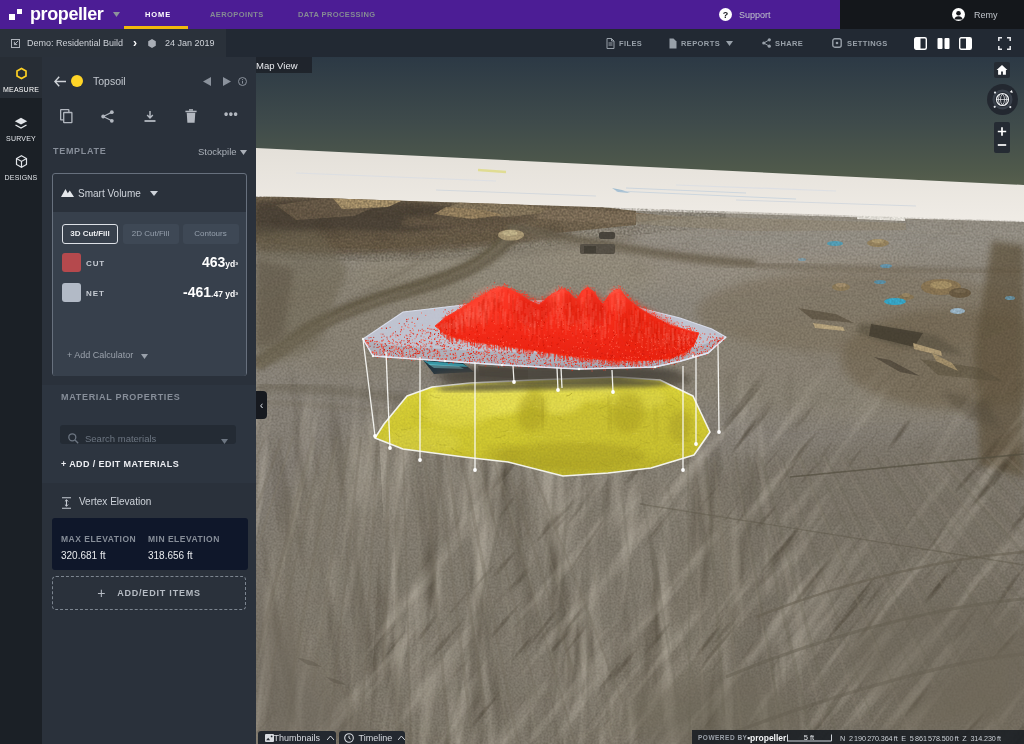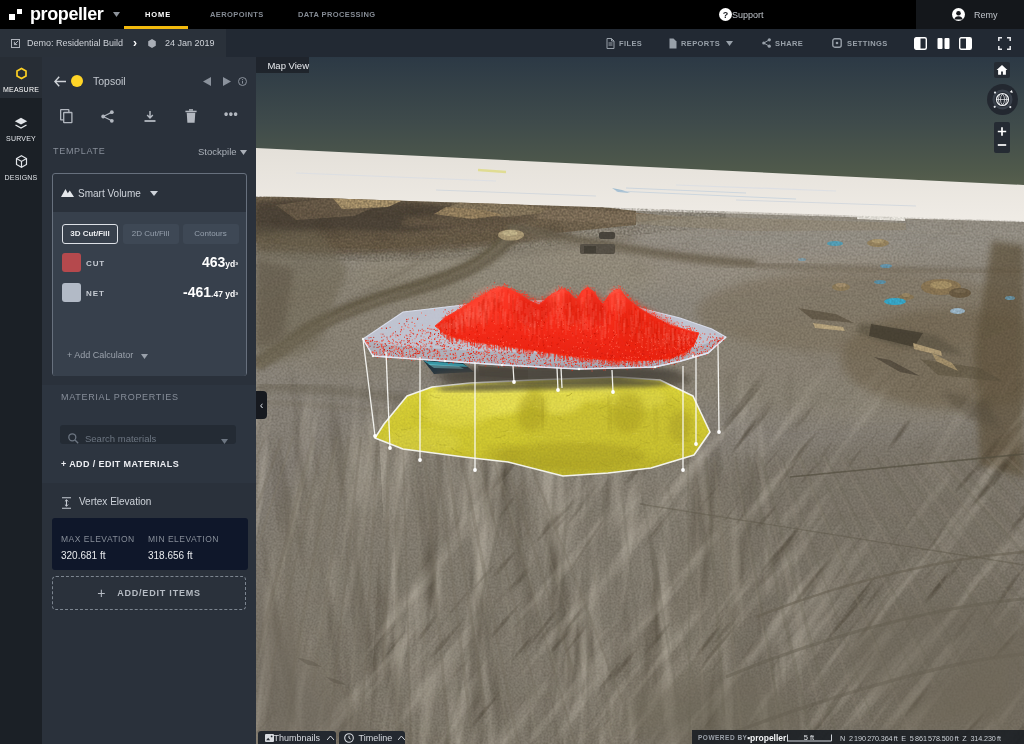--- a/index.html
+++ b/index.html
@@ -1,44 +1,44 @@
 <!DOCTYPE html>
 <html><head><meta charset="utf-8"><style>
 *{margin:0;padding:0;box-sizing:border-box}
 html,body{width:1024px;height:744px;overflow:hidden;background:#14171b;font-family:"Liberation Sans",sans-serif}
 #app{position:relative;width:1024px;height:744px}
 .abs{position:absolute}
-#nav{position:absolute;left:0;top:0;width:916px;height:29px;background:#000000}
+#nav{position:absolute;left:0;top:0;width:840px;height:29px;background:#4c1d95}
 .logotxt{color:#fff;font-size:18px;font-weight:bold;letter-spacing:-0.4px}
 .navtab{position:absolute;top:0;height:29px;line-height:30px;font-size:7.5px;font-weight:bold;letter-spacing:0.4px;color:#858b94}
 #homeline{position:absolute;left:124px;top:26px;width:64px;height:3px;background:#f2b90d}
 .navright{position:absolute;top:0;height:29px;display:flex;align-items:center;color:#c0c5cb;font-size:9px}
 #bar2{position:absolute;left:0;top:29px;width:1024px;height:28px;background:#222933}
 #bar2 .lft{position:absolute;left:0;top:0;width:226px;height:28px;background:#2a313a;display:flex;align-items:center;color:#ced2d8;font-size:9px;white-space:nowrap}
 .b2item{display:flex;align-items:center;color:#98a0a9;font-size:7.5px;font-weight:bold;letter-spacing:0.4px;position:absolute;top:0;height:28px;white-space:nowrap}
 #rail{position:absolute;left:0;top:57px;width:42px;height:687px;background:#1b2026}
 .rlab{position:absolute;width:42px;text-align:center;font-size:7px;color:#e2e5e9;letter-spacing:0.2px}
 #panel{position:absolute;left:42px;top:57px;width:214px;height:687px;background:#2a313b;color:#c6cbd3}
-.sect-label{font-size:9px;font-weight:normal;letter-spacing:0.7px;color:#878e99}
+.sect-label{font-size:9px;font-weight:bold;letter-spacing:0.7px;color:#878e99}
 #card{position:absolute;left:10px;top:116px;width:195px;height:203px;border:1px solid #67707d;border-radius:3px}
 #cardbody{position:absolute;left:0;top:38px;width:193px;height:164px;background:#37404c;border-radius:0 0 2px 2px}
 .tab{position:absolute;top:50px;height:20px;width:56px;border-radius:3px;font-size:8px;line-height:20px;text-align:center;color:#96a0ad;background:#3e4855}
 .tab.sel{background:transparent;border:1px solid #dde1e7;color:#eceef2;font-weight:bold;line-height:18px}
 .volrow{position:absolute;left:9px;width:176px;height:20px}
 .sw{position:absolute;left:0;top:0;width:19px;height:19px;border-radius:3px}
 .volname{position:absolute;left:24px;top:6px;font-size:8px;font-weight:bold;letter-spacing:0.9px;color:#c6cbd3}
 .volval{position:absolute;right:0;top:0;width:150px;text-align:right;color:#fff;white-space:nowrap}
 .bignum{font-size:14px;font-weight:bold}
 .smnum{font-size:8.5px;font-weight:bold}
 #matsec{position:absolute;left:0;top:328px;width:214px;height:98px;background:#2d3540}
 #srch{position:absolute;left:18px;top:40px;width:176px;height:19px;background:#242b34;border-radius:3px;color:#6c7581;font-size:9.5px;display:flex;align-items:flex-end}
 #elevblock{position:absolute;left:10px;top:461px;width:196px;height:52px;background:#0f172a;border-radius:3px}
 #additems{position:absolute;left:10px;top:519px;width:194px;height:34px;border:1px dashed #7c8590;border-radius:4px;display:flex;align-items:center;justify-content:center;color:#b6bcc4;font-size:9px;font-weight:bold;letter-spacing:0.8px}
 #vp{position:absolute;left:256px;top:57px;width:768px;height:687px;overflow:hidden}
-#mapview{position:absolute;left:241px;top:57px;width:68px;height:16px;background:rgba(30,35,42,0.92);color:#e8eaee;font-size:9.5px;text-align:right;line-height:17px;white-space:nowrap}
+#mapview{position:absolute;left:256px;top:57px;width:56px;height:16px;background:rgba(30,35,42,0.92);color:#e8eaee;font-size:9.5px;text-align:left;line-height:17px;white-space:nowrap}
 #collapser{position:absolute;left:256px;top:391px;width:11px;height:28px;background:#16191f;border-radius:0 4px 4px 0;color:#cfd3d9;font-size:11px;line-height:28px;text-align:center}
 .ctl{position:absolute;background:#252b33;border-radius:2px;color:#fff}
 .btab{position:absolute;height:13px;background:#23282f;border-radius:3px 3px 0 0;display:flex;align-items:center;color:#d8dbe0;font-size:9.5px;white-space:nowrap}
 #infobar{position:absolute;left:692px;top:730px;width:332px;height:14px;background:rgba(24,28,34,.88);white-space:nowrap}
 </style></head><body>
 <div id="app">
 <div id="vp"><svg width="768" height="687" viewBox="0 0 768 687">
 <defs>
 <linearGradient id="sky" x1="0" y1="0" x2="0" y2="1">
  <stop offset="0" stop-color="#2c3945"></stop>
@@ -428,21 +428,21 @@
       </svg>
   <div class="navtab" style="left:145px;color:#fff;letter-spacing:0.9px">HOME</div>
   <div id="homeline"></div>
   <div class="navtab" style="left:210px">AEROPOINTS</div>
   <div class="navtab" style="left:298px">DATA PROCESSING</div>
   <div class="navright" style="left:719px">
     <svg width="13" height="13" viewBox="0 0 13 13">
           <circle cx="6.5" cy="6.5" r="6.5" fill="#fff"></circle>
           <text x="6.5" y="9.7" font-size="9" font-weight="bold" fill="#16181d" text-anchor="middle">?</text>
         </svg>
-    <span style="">Support</span>
+    <span style="margin-left:7px">Support</span>
   </div>
   <div class="navright" style="left:952px">
     <svg width="13" height="13" viewBox="0 0 13 13">
           <circle cx="6.5" cy="6.5" r="6.5" fill="#fff"></circle>
           <circle cx="6.5" cy="5.2" r="2.3" fill="#16181d"></circle>
           <path d="M2.3 11.4a4.4 4.4 0 018.4 0z" fill="#16181d"></path>
         </svg>
     <span style="margin-left:9px">Remy</span>
   </div>
 </div>

